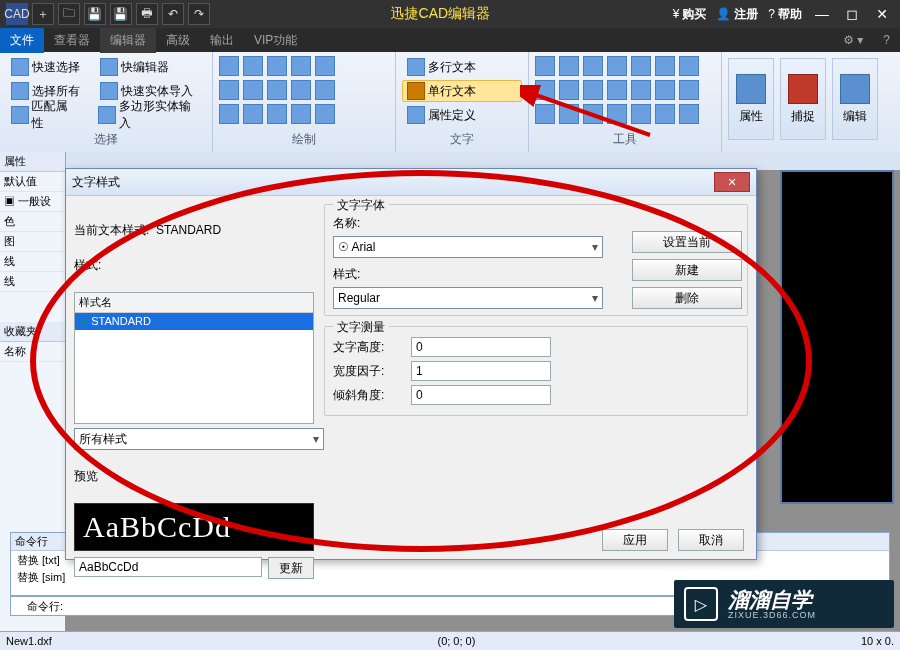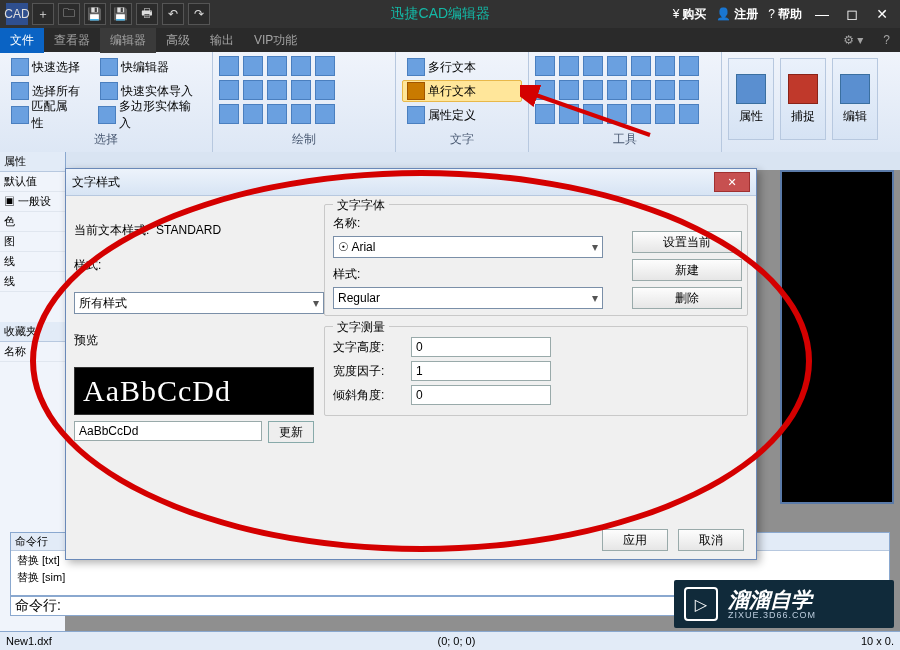--- a/index.html
+++ b/index.html
@@ -1,21 +1,21 @@
 <!DOCTYPE html>
 <html><head>
 <meta charset="utf-8">
 <style>
 html,body{margin:0;padding:0;font-family:"Microsoft YaHei","SimSun",sans-serif;font-size:12px;background:#888;}
 .app{width:900px;height:650px;background:#323232;position:relative;overflow:hidden;}
 .titlebar{height:28px;background:#323232;color:#fff;display:flex;align-items:center;}
 .tb-left{display:flex;gap:4px;padding:0 6px;}
 .tb-ico{width:20px;height:20px;border:1px solid #555;display:flex;align-items:center;justify-content:center;font-size:12px;color:#ddd;background:#2b2b2b;}
 .tb-ico.blue{background:#2f4f8f;border-color:#2f4f8f;}
-.tb-title{flex:1;text-align:center;font-size:14px;color:#14b8a6;}
+.tb-title{flex:1;text-align:center;font-size:14px;color:#fde047;}
 .tb-right{display:flex;align-items:center;gap:10px;padding:0 8px;color:#fff;}
 .tb-right span{display:flex;align-items:center;gap:3px;cursor:pointer;}
 .wbtn{width:20px;height:20px;display:inline-flex;align-items:center;justify-content:center;font-size:14px;cursor:pointer;color:#fff;}
 .menubar{height:24px;background:#2a2a2a;display:flex;align-items:center;color:#ddd;}
 .menubar .tab{padding:4px 10px;cursor:pointer;color:#a3a3a3;}
 .menubar .tab.active{background:#0a63c4;color:#fff;}
 .menubar .spacer{flex:1;}
 .ribbon{height:100px;background:linear-gradient(#f0f4fb,#dde7f5);border-bottom:1px solid #8aa8cf;display:flex;}
 .rgroup{border-right:1px solid #b7c8df;padding:4px 6px;display:flex;flex-direction:column;justify-content:space-between;}
 .rgroup .tools{display:flex;flex-wrap:wrap;gap:4px;}
@@ -29,21 +29,21 @@
 .bigbtn .bico{width:28px;height:28px;background:#5a8fd0;border:1px solid #3a6fa0;}
 .work{position:absolute;top:152px;left:0;right:0;bottom:18px;background:#999;}
 .sidepanel{position:absolute;left:0;top:0;bottom:0;width:65px;background:#f0f4fb;border-right:1px solid #8aa8cf;}
 .sidepanel .hdr{background:#e2ebf7;border-bottom:1px solid #b7c8df;padding:2px 4px;font-size:11px;}
 .sidepanel .row{padding:2px 4px;font-size:11px;border-bottom:1px solid #e0e6ef;}
 .canvas{position:absolute;left:65px;right:0;top:18px;bottom:0;background:#8f8f8f;}
 .blackview{position:absolute;right:6px;top:0;width:110px;height:330px;background:#000;border:2px solid #5a7aa8;}
 .doctab{position:absolute;top:0;left:0;right:0;height:18px;background:#d9e4f2;border-bottom:1px solid #8aa8cf;font-size:11px;padding:0 6px;display:flex;align-items:center;}
 .cmdpanel{position:absolute;left:10px;right:10px;bottom:54px;height:62px;background:#fff;border:1px solid #8aa8cf;font-size:11px;}
 .cmdpanel .hdr{background:#e2ebf7;border-bottom:1px solid #b7c8df;padding:1px 4px;}
-.cmdline{position:absolute;left:10px;right:10px;bottom:34px;height:18px;background:#fff;border:1px solid #8aa8cf;font-size:14px;display:flex;align-items:center;padding:0 4px;}
+.cmdline{position:absolute;left:10px;right:10px;bottom:34px;height:18px;background:#fff;border:1px solid #8aa8cf;font-size:11px;display:flex;align-items:center;padding:0 16px;}
 .status{position:absolute;left:0;right:0;bottom:0;height:18px;background:#e2ebf7;border-top:1px solid #8aa8cf;font-size:11px;display:flex;align-items:center;padding:0 6px;gap:10px;}
 
 .dialog{position:absolute;left:65px;top:168px;width:690px;height:390px;background:#f0f0f0;border:1px solid #6a89b8;box-shadow:3px 3px 8px rgba(0,0,0,.3);}
 .dlg-title{height:26px;background:linear-gradient(#edf3fb,#d7e4f4);border-bottom:1px solid #b7c8df;display:flex;align-items:center;padding:0 6px;justify-content:space-between;}
 .dlg-close{width:34px;height:18px;background:#c75050;color:#fff;display:flex;align-items:center;justify-content:center;border:1px solid #a03030;cursor:pointer;font-size:11px;}
 .dlg-body{padding:8px;display:grid;grid-template-columns:240px 1fr;gap:10px;}
 .dlg-left{}
 .dlg-left .lbl{margin:18px 0;}
 .stylelist{border:1px solid #9aa;background:#fff;height:130px;margin-top:4px;}
 .stylelist .col{background:#f4f4f4;border-bottom:1px solid #ccc;padding:2px 4px;font-size:11px;}
@@ -270,20 +270,24 @@
 
   <div class="dialog">
     <div class="dlg-title">
       <span>文字样式</span>
       <div class="dlg-close">✕</div>
     </div>
     <div class="dlg-body">
       <div class="dlg-left">
         <div class="lbl"><span>当前文本样式:</span>&nbsp;&nbsp;<span>STANDARD</span></div>
         <div class="lbl">样式:</div>
+        <div class="stylelist">
+          <div class="col">样式名</div>
+          <div class="item">STANDARD</div>
+        </div>
         <div class="combo">
             <span>所有样式</span>
           </div>
         <div class="preview">
           <div class="lbl">预览</div>
           <div class="pimg">AaBbCcDd</div>
           <div class="prow">
             <input type="text" value="AaBbCcDd" style="">
             <button>更新</button>
           </div>

